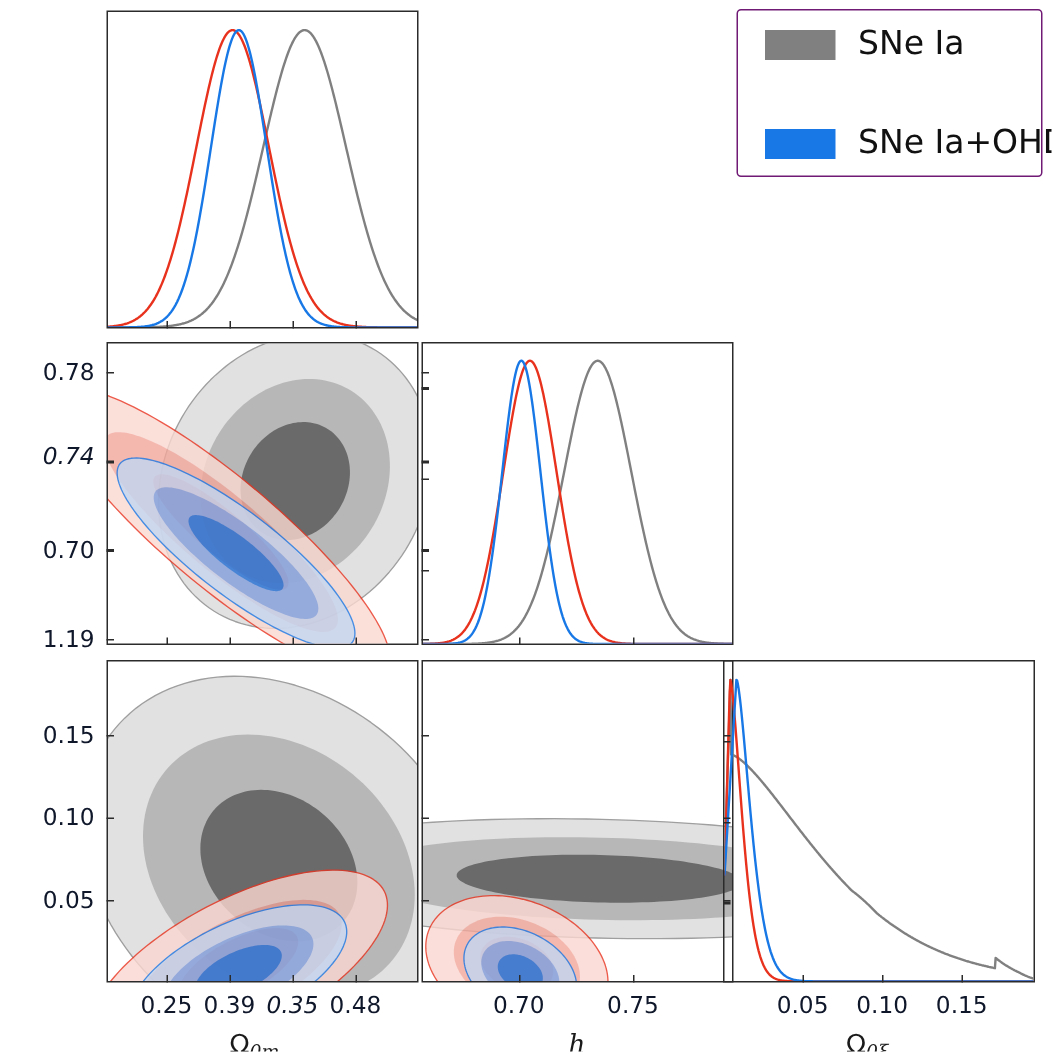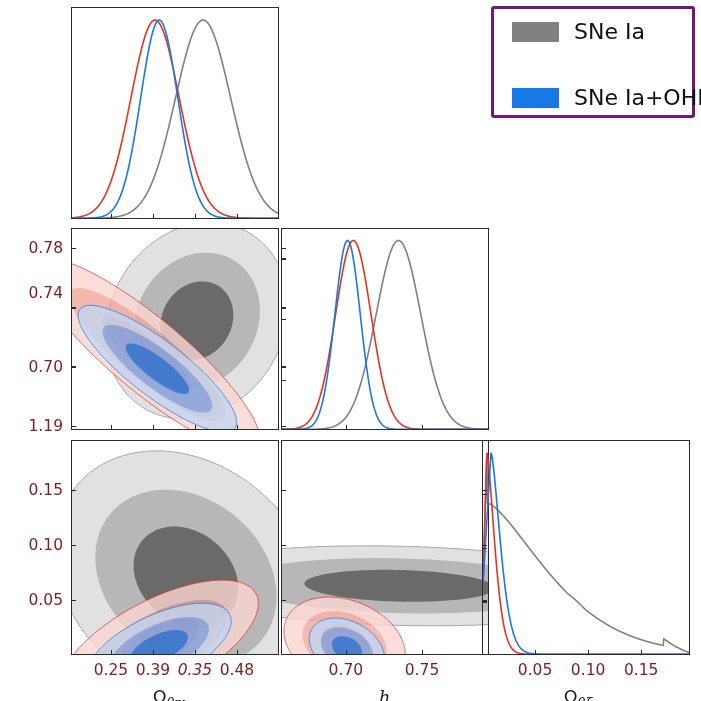--- a/index.html
+++ b/index.html
@@ -1,28 +1,28 @@
 <!DOCTYPE html>
 <html><head>
 <meta charset="utf-8">
 <style>
   html,body{margin:0;padding:0;background:#ffffff;}
   body{width:701px;height:701px;overflow:hidden;font-family:"DejaVu Sans","Liberation Sans",sans-serif;}
   #root{position:relative;width:701px;height:701px;background:#ffffff;}
   .panel{position:absolute;box-sizing:border-box;border:1.3px solid #2b2b2b;background:transparent;overflow:hidden;}
   .panel svg{display:block;position:absolute;left:0;top:0;}
   .tick{position:absolute;background:#2b2b2b;}
-  .tlabel{position:absolute;font-size:15.5px;color:#7f1d1d;white-space:nowrap;line-height:1;}
+  .tlabel{position:absolute;font-size:15.5px;color:#0f172a;white-space:nowrap;line-height:1;}
   .xlab{text-align:center;}
   .ylab{text-align:right;}
   .axtitle{position:absolute;font-size:17.5px;color:#1a1a1a;white-space:nowrap;line-height:1;}
   .axtitle i{font-family:"DejaVu Serif","Liberation Serif",serif;font-style:italic;}
   .sub{font-size:0.72em;vertical-align:-0.28em;}
   .om{font-family:"DejaVu Sans","Liberation Sans",sans-serif;font-style:normal;}
-  #legend{position:absolute;box-sizing:border-box;background:#ffffff;border:3px solid #701a75;border-radius:3px;}
+  #legend{position:absolute;box-sizing:border-box;background:#ffffff;border:1px solid #701a75;border-radius:3px;}
   .legrow{position:absolute;display:flex;align-items:center;}
   .swatch{width:47px;height:20px;display:inline-block;}
   .legtext{font-size:22px;color:#111;margin-left:15px;line-height:1;white-space:nowrap;}
 </style>
 </head>
 <body>
 
 <div id="root">
 
   <div class="panel" id="p00" style="left: 71px; top: 7px; width: 208px; height: 212px;">
@@ -153,21 +153,21 @@
       <div class="tlabel xlab" style="left: 131.99px; top: 663px; width: 42px;">0.39</div>
       <div class="tlabel xlab" style="left: 173.994px; top: 663px; width: 42px; font-style: italic;">0.35</div>
       <div class="tlabel xlab" style="left: 215.997px; top: 663px; width: 42px;">0.48</div>
       <div class="tlabel xlab" style="left: 324.867px; top: 663px; width: 42px;">0.70</div>
       <div class="tlabel xlab" style="left: 401.001px; top: 663px; width: 42px;">0.75</div>
       <div class="tlabel xlab" style="left: 514.061px; top: 663px; width: 42px;">0.05</div>
       <div class="tlabel xlab" style="left: 567.122px; top: 663px; width: 42px;">0.10</div>
       <div class="tlabel xlab" style="left: 620.184px; top: 663px; width: 42px;">0.15</div>
       <div class="tlabel ylab" style="left: 17px; top: 418.655px; width: 46px;">1.19</div>
       <div class="tlabel ylab" style="left: 17px; top: 359.504px; width: 46px;">0.70</div>
-      <div class="tlabel ylab" style="left: 17px; top: 286px; width: 46px;">0.74</div>
+      <div class="tlabel ylab" style="left: 17px; top: 297px; width: 46px; font-style: italic;">0.74</div>
       <div class="tlabel ylab" style="left: 17px; top: 241.203px; width: 46px;">0.78</div>
       <div class="tlabel ylab" style="left: 17px; top: 592.653px; width: 46px;">0.05</div>
       <div class="tlabel ylab" style="left: 17px; top: 537.806px; width: 46px;">0.10</div>
       <div class="tlabel ylab" style="left: 17px; top: 482.959px; width: 46px;">0.15</div>
     </div>
 
   <div class="axtitle" id="xt0" style="left: 153px; top: 689px;">
     <span class="om">Ω</span><span class="sub"><i>0m</i></span>
   </div>
   <div class="axtitle" id="xt1" style="left: 379px; top: 689px;"><i>h</i></div>

